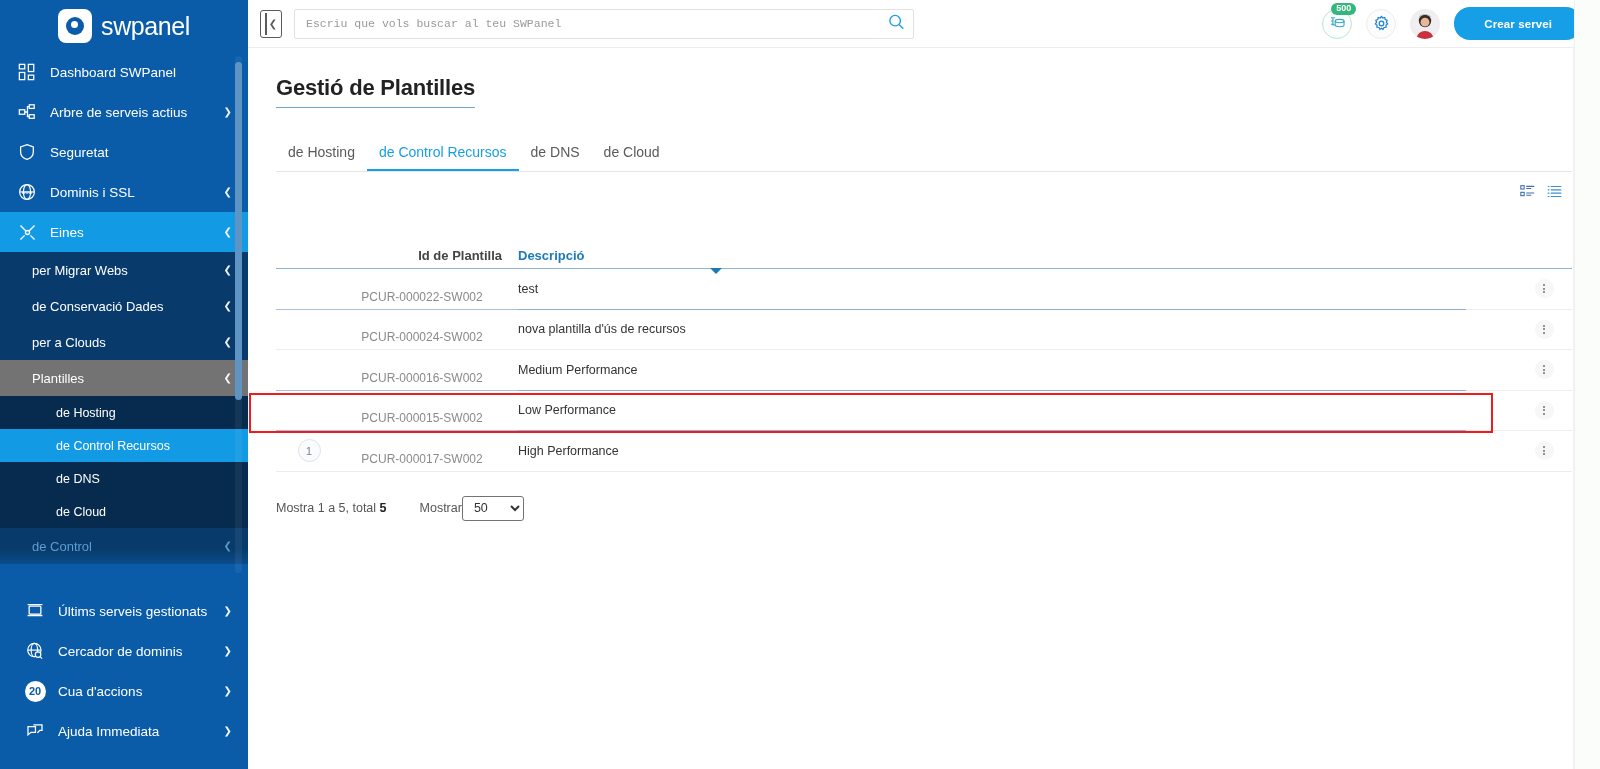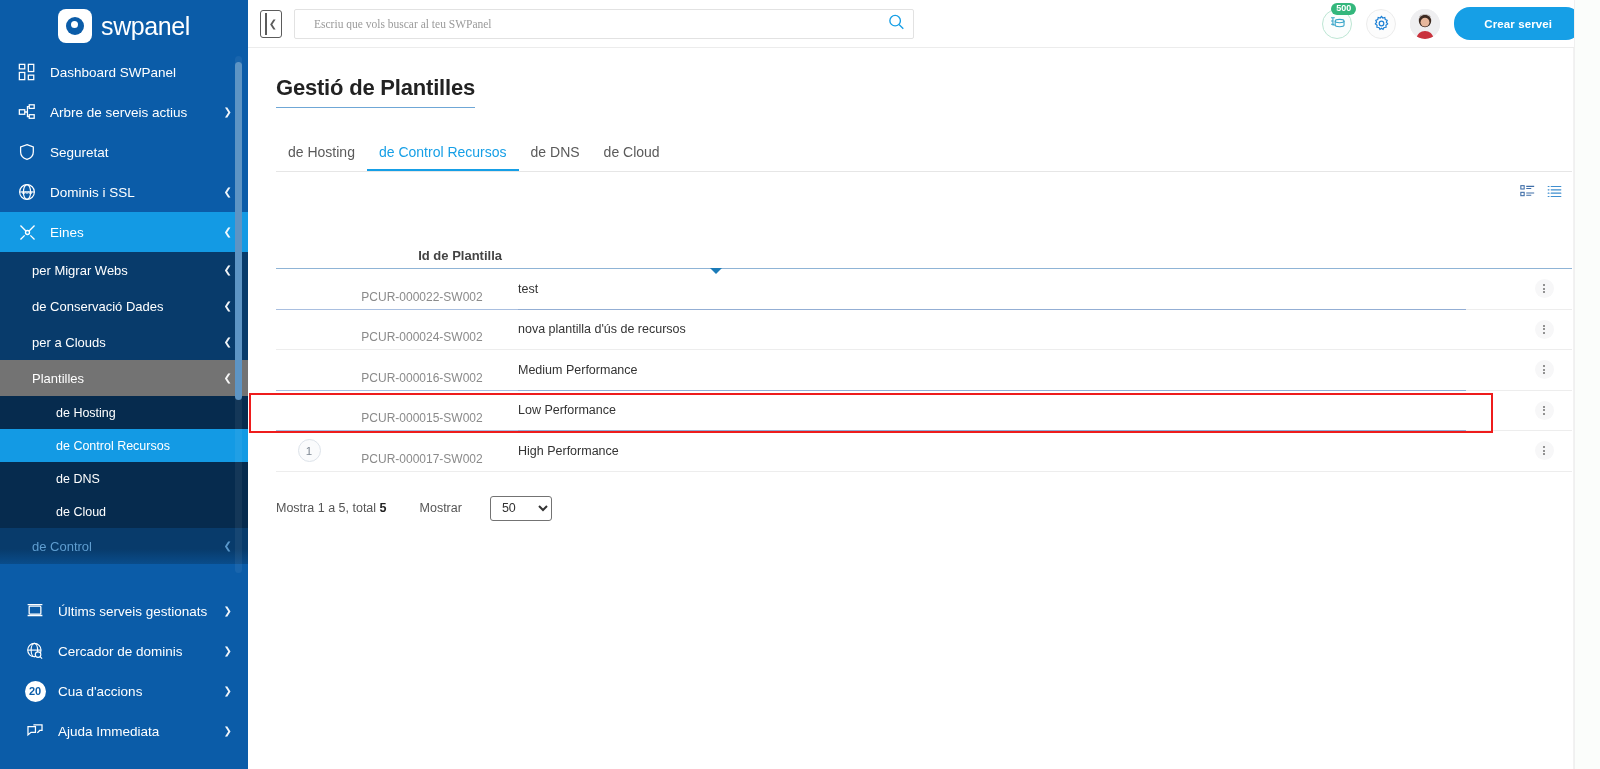--- a/index.html
+++ b/index.html
@@ -131,23 +131,23 @@
 
   .search-wrap {
     position: relative;
     width: 620px;
     height: 30px;
   }
   .search-wrap input {
     width: 100%; height: 30px;
     border: 1px solid #e2e2e2;
     border-radius: 2px;
-    padding: 0 36px 0 19px;
+    padding: 0 36px 0 11px;
     font-size: 11.5px;
-    font-family: Liberation Serif, serif;
+    font-family: Liberation Mono, monospace;
     color: #444;
     outline: none;
     background: #fff;
   }
   .search-wrap input::placeholder { color: #9a9a9a; }
   .search-wrap .s-ico {
     position: absolute; right: 9px; top: 50%; transform: translateY(-50%);
     pointer-events: none;
   }
 
@@ -323,21 +323,21 @@
     pointer-events: none;
     z-index: 5;
   }
 
   .footer-row {
     display: flex; align-items: center;
     margin-top: 24px; gap: 0;
     font-size: 12.5px; color: #555;
   }
   .footer-row .strong { font-weight: 700; color: #222; }
-  .lbl-mostrar { margin-left: 33px; margin-right: 28px; color: #555; font-size: 12.5px; }
+  .lbl-mostrar { margin-left: 33px; margin-right: 0; color: #555; font-size: 12.5px; }
   select.per-page {
     height: 25px; width: 62px;
     border: 1px solid #737373; border-radius: 3px;
     font-size: 12.5px; font-family: "Liberation Sans", sans-serif;
     color: #333; background: #fff; padding-left: 7px;
     outline: none; cursor: pointer;
   }
 
   .right-edge {
     position: absolute; right: 0; top: 0; width: 26px; height: 769px;
@@ -578,20 +578,21 @@
             </svg>
           </span>
         </div>
       </div>
 
 
       <div class="tbl">
         <div class="tbl-head">
           <div class="th col-badge"></div>
           <div class="th col-id">Id de Plantilla</div>
+          <div class="th col-desc desc">Descripció</div>
           <div class="th col-menu"></div>
         </div>
         <div class="head-rule">
           <span class="head-caret"></span>
         </div>
 
         <div class="row">
           <div class="cell-badge"></div>
           <div class="cell-id">PCUR-000022-SW002</div>
           <div class="cell-desc">test</div>

